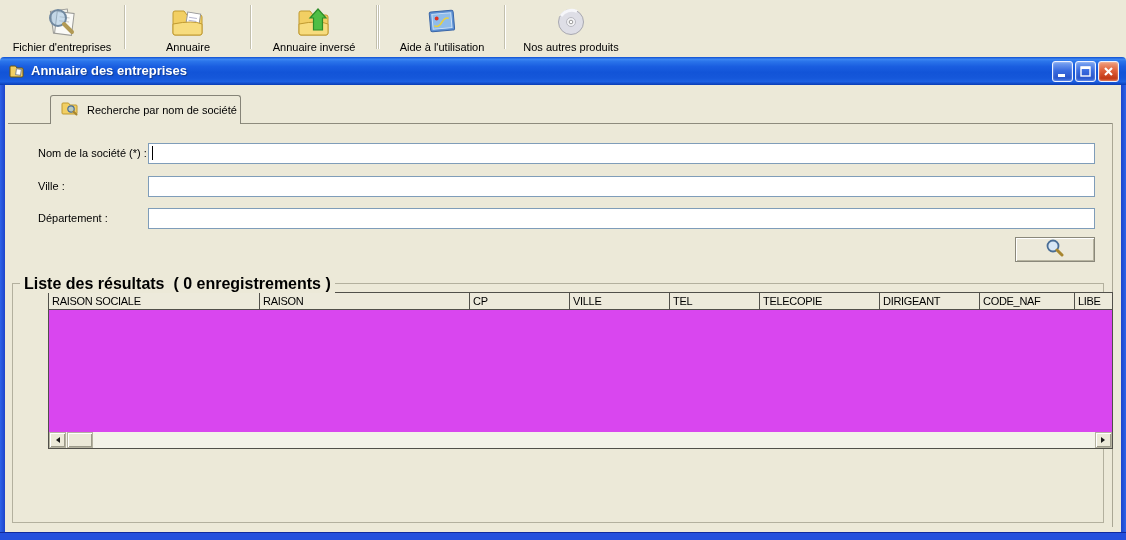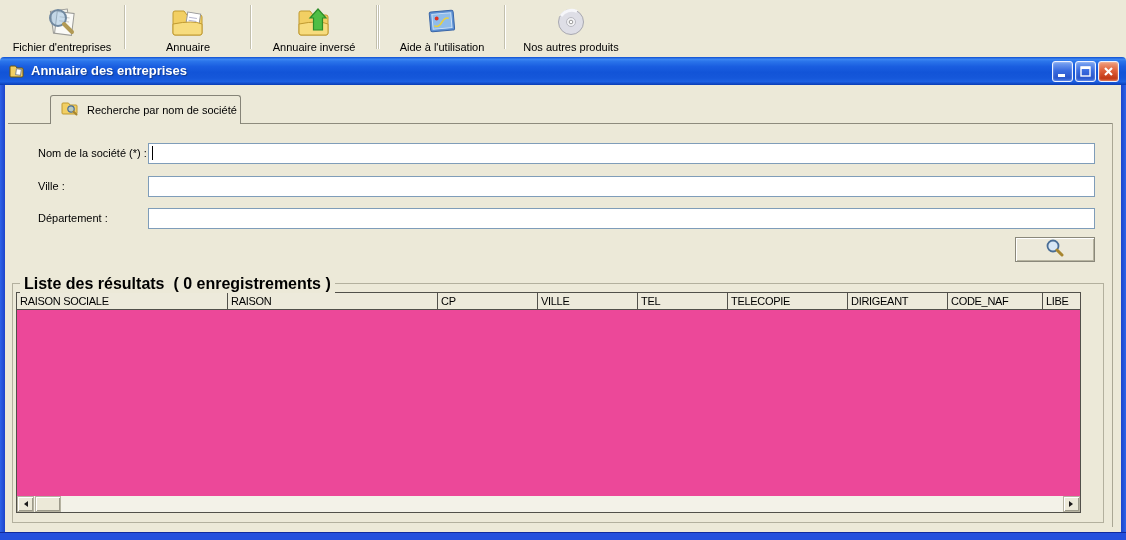--- a/index.html
+++ b/index.html
@@ -55,22 +55,22 @@
   .caret { position:absolute; left:147px; top:61px; width:1px; height:14px; background:#000; }
   .search-btn { position:absolute; left:1010px; top:152px; width:80px; height:25px;
     background:#ECE9DA; border:1px solid #8a887a;
     box-shadow:inset 1px 1px 0 #ffffff, inset -1px -1px 0 #b7b4a0;
     display:flex; align-items:center; justify-content:center; cursor:default; }
   
   .groupbox { position:absolute; left:7px; top:198px; width:1092px; height:240px;
     border:1px solid #b3b09e; }
   .group-label { position:absolute; left:15px; top:190px; background:#ECE9D8;
     padding:0 4px; font-size:16px; font-weight:bold; white-space:pre; z-index:2; }
-  .rtable { position:absolute; left:11px; top:207px; width:1065px; height:221px;
-    border:1px solid #51504a; background:#ec4899; overflow:hidden; }
+  .rtable { position:absolute; left:43px; top:207px; width:1065px; height:157px;
+    border:1px solid #51504a; background:#d946ef; overflow:hidden; }
   .rheader { display:flex; height:17px; border-bottom:1px solid #51504a; }
   .hcell { background:#EDEADB; border-right:1px solid #51504a; font-size:11px;
     letter-spacing:-0.3px; line-height:16px; padding-left:3px; overflow:hidden;
     white-space:nowrap; cursor:default; }
   .hcell:nth-child(1){width:211px}
   .hcell:nth-child(2){width:210px}
   .hcell:nth-child(3){width:100px}
   .hcell:nth-child(4){width:100px}
   .hcell:nth-child(5){width:90px}
   .hcell:nth-child(6){width:120px}

